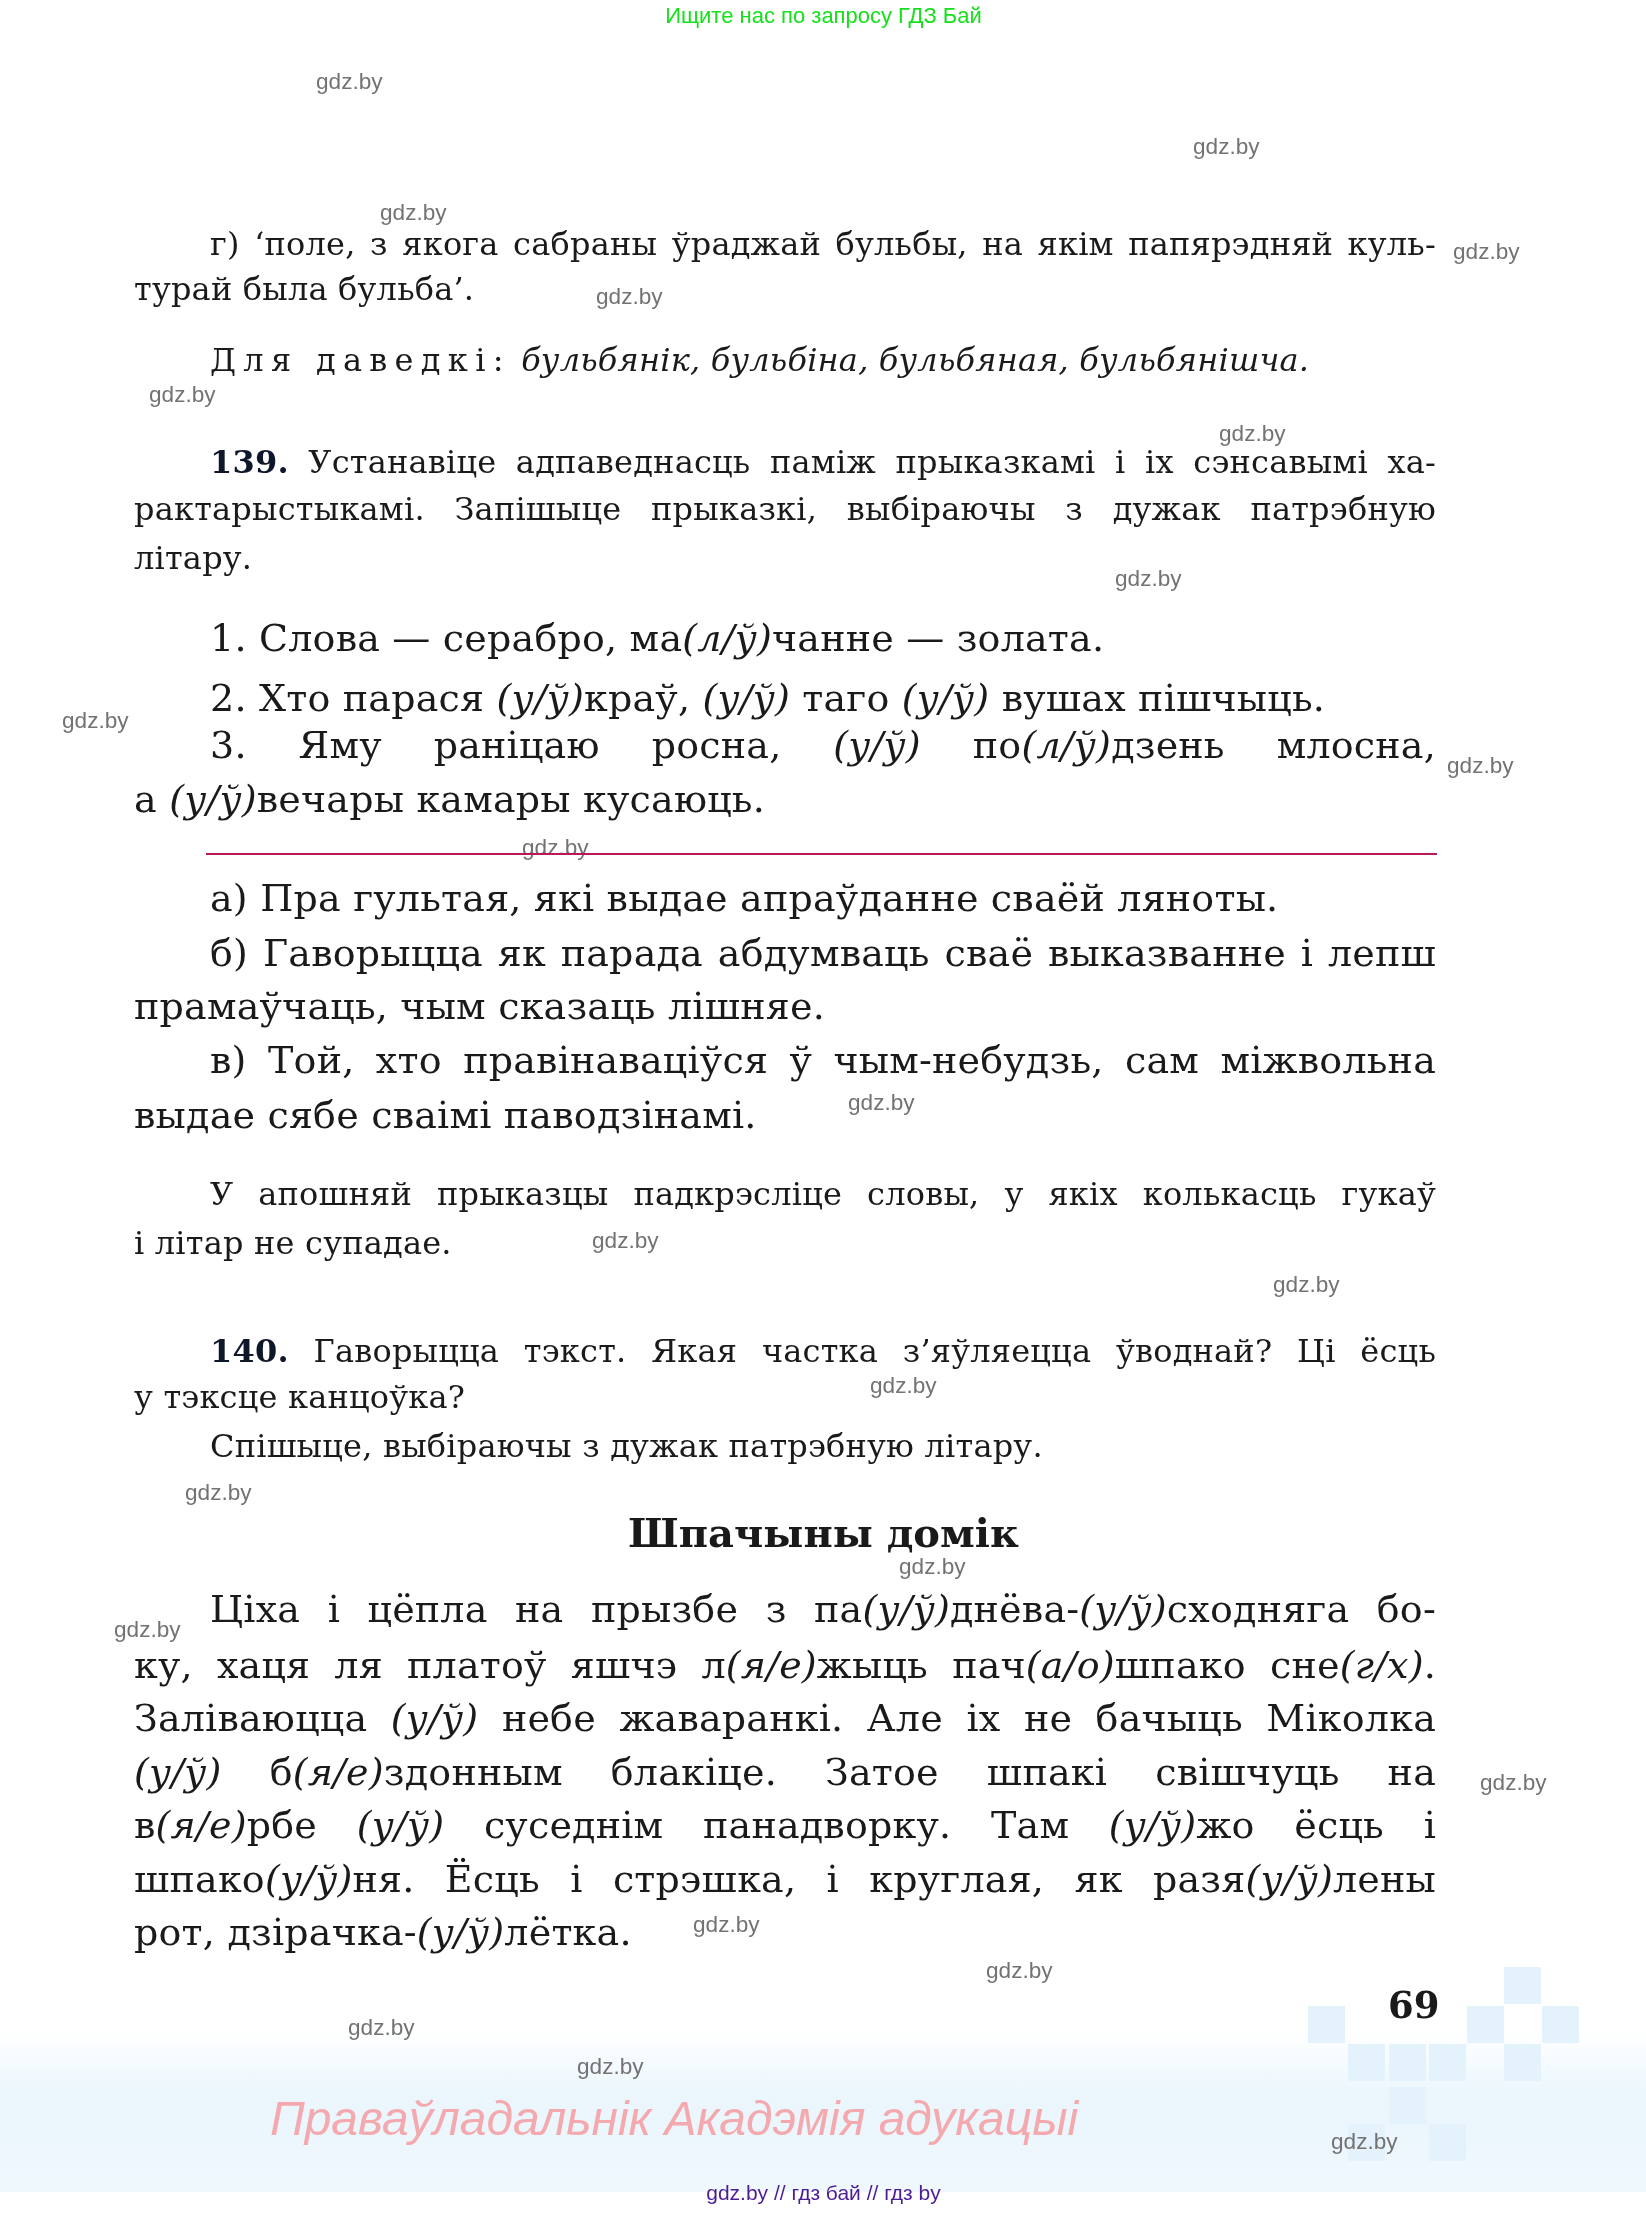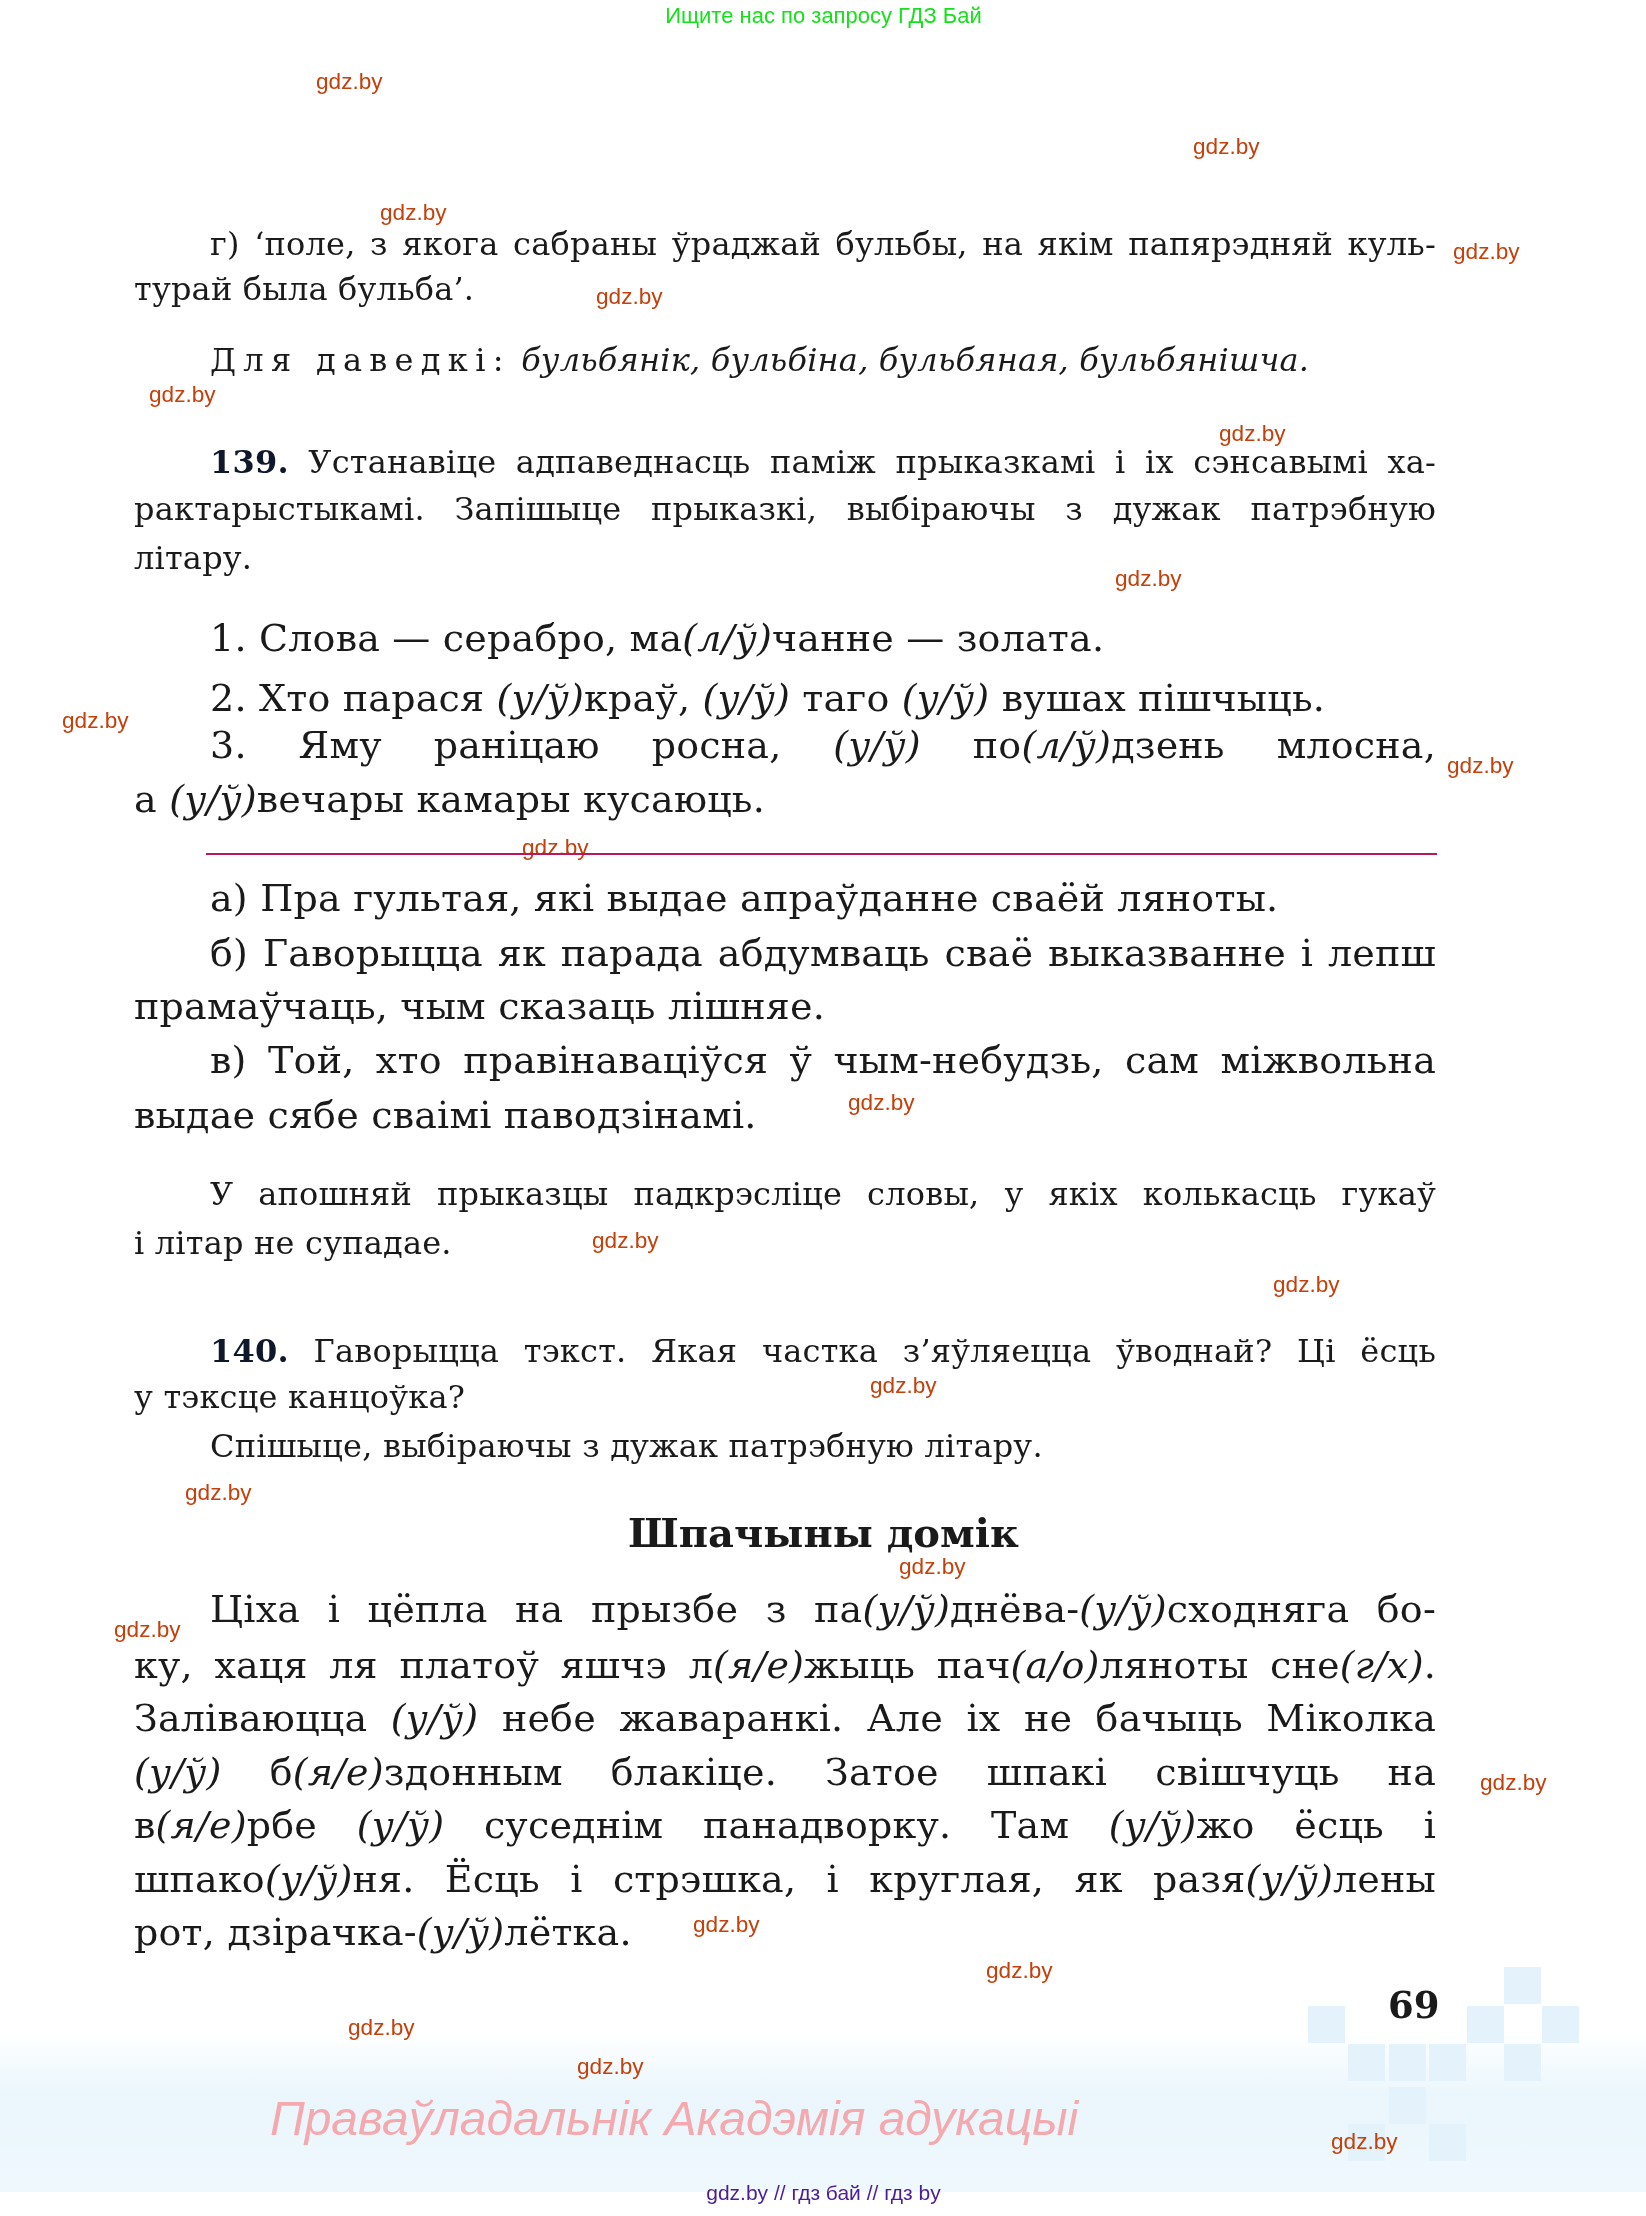--- a/index.html
+++ b/index.html
@@ -13,21 +13,21 @@
     position: absolute; left: 0; top: 2031px; width: 1647px; height: 161px;
     background: linear-gradient(180deg, rgba(235,246,252,0) 0%, rgba(232,245,252,0.9) 40%, rgba(236,247,253,0.85) 100%);
   }
   .sq { position: absolute; width: 37px; height: 37px; background: #e3f2fb; }
   .banner {
     position: absolute; top: 3.2px; left: 0; width: 1647px; text-align: center;
     font-family: "Liberation Sans", sans-serif; font-size: 22px; color: #16e01c;
   }
   .wm {
     position: absolute; font-family: "Liberation Sans", sans-serif;
-    font-size: 22.6px; color: #c2410c; white-space: nowrap;
+    font-size: 22.6px; color: #737373; white-space: nowrap;
   }
   .line {
     position: absolute; left: 134px; width: 1302px; white-space: nowrap;
     font-size: 32px; line-height: 40px; letter-spacing: 0.2px;
   }
   .line.ind { left: 210px; width: 1226px; }
   .just { text-align: justify; text-align-last: justify; }
   .big { font-size: 38px; line-height: 48px; }
   .num { color: #0f172a; font-weight: bold; }
   .it { font-style: italic; }
@@ -143,21 +143,21 @@
 </div>
 <div class="line" style="top:1377px">у тэксце канцоўка?</div>
 <div class="line ind" style="top:1426px">Спішыце, выбіраючы з дужак патрэбную літару.</div>
 
 <div class="title">Шпачыны домік</div>
 
 <div class="line ind big just" style="top:1585px">
   <span>Ціха і цёпла на прызбе з па</span><span class="it">(у/ў)</span><span>днёва-</span><span class="it">(у/ў)</span><span>сходняга бо-</span>
 </div>
 <div class="line big just" style="top:1641px">
-  <span>ку, хаця ля платоў яшчэ л</span><span class="it">(я/е)</span><span>жыць пач</span><span class="it">(а/о)</span><span>ляноты сне</span><span class="it">(г/х)</span><span>.</span>
+  <span>ку, хаця ля платоў яшчэ л</span><span class="it">(я/е)</span><span>жыць пач</span><span class="it">(а/о)</span><span>шпако сне</span><span class="it">(г/х)</span><span>.</span>
 </div>
 <div class="line big just" style="top:1694px">
   <span>Заліваюцца </span><span class="it">(у/ў)</span><span> небе жаваранкі. Але іх не бачыць Міколка</span>
 </div>
 <div class="line big just" style="top:1748px">
   <span class="it">(у/ў)</span><span> б</span><span class="it">(я/е)</span><span>здонным блакіце. Затое шпакі свішчуць на</span>
 </div>
 <div class="line big just" style="top:1801px">
   <span>в</span><span class="it">(я/е)</span><span>рбе </span><span class="it">(у/ў)</span><span> суседнім панадворку. Там </span><span class="it">(у/ў)</span><span>жо ёсць і</span>
 </div>

